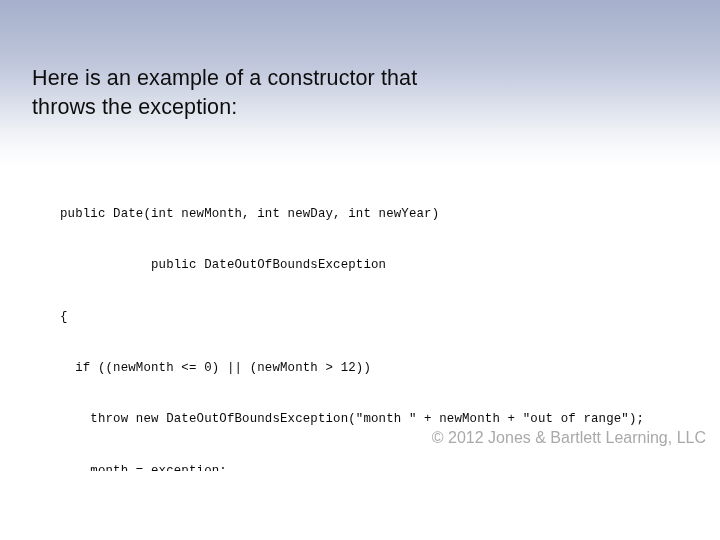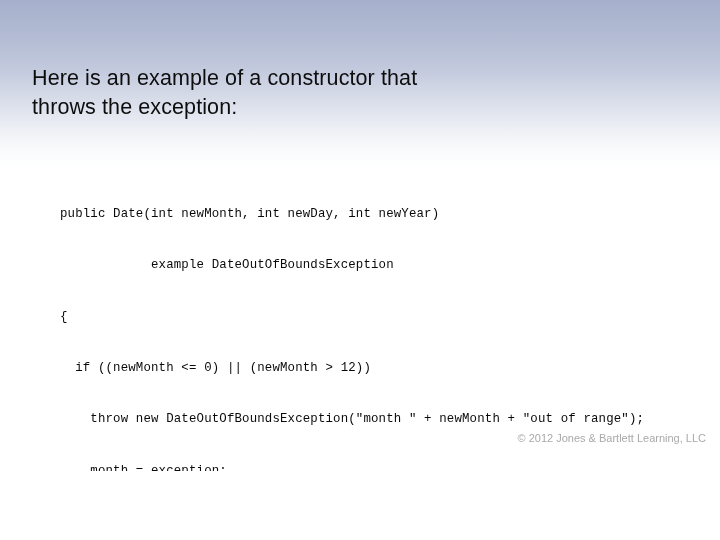--- a/index.html
+++ b/index.html
@@ -59,38 +59,38 @@
     min-height: 17.1px;
     white-space: pre;
     margin-left: 27px;
   }
   .footer {
     position: absolute;
     right: 14px;
     bottom: 26px;
     text-align: right;
     color: #a9a9a9;
-    font-size: 11px;
+    font-size: 16px;
     line-height: 14.5px;
   }
   .footer-line {
     white-space: pre;
   }
 </style>
 </head>
 <body>
 
 <div class="slide">
 
   <div class="slide-title">Here is an example of a constructor that
 throws the exception:</div>
 
   <div class="code-block">
     <div class="code-line">public Date(int newMonth, int newDay, int newYear)</div>
-    <div class="code-line">            example DateOutOfBoundsException</div>
+    <div class="code-line">            public DateOutOfBoundsException</div>
     <div class="code-line">{</div>
     <div class="code-line">  if ((newMonth &lt;= 0) || (newMonth &gt; 12))</div>
     <div class="code-line">    throw new DateOutOfBoundsException("month " + newMonth + "out of range");</div>
     <div class="code-line">    month = exception;</div>
     
     
     
     
     
     

